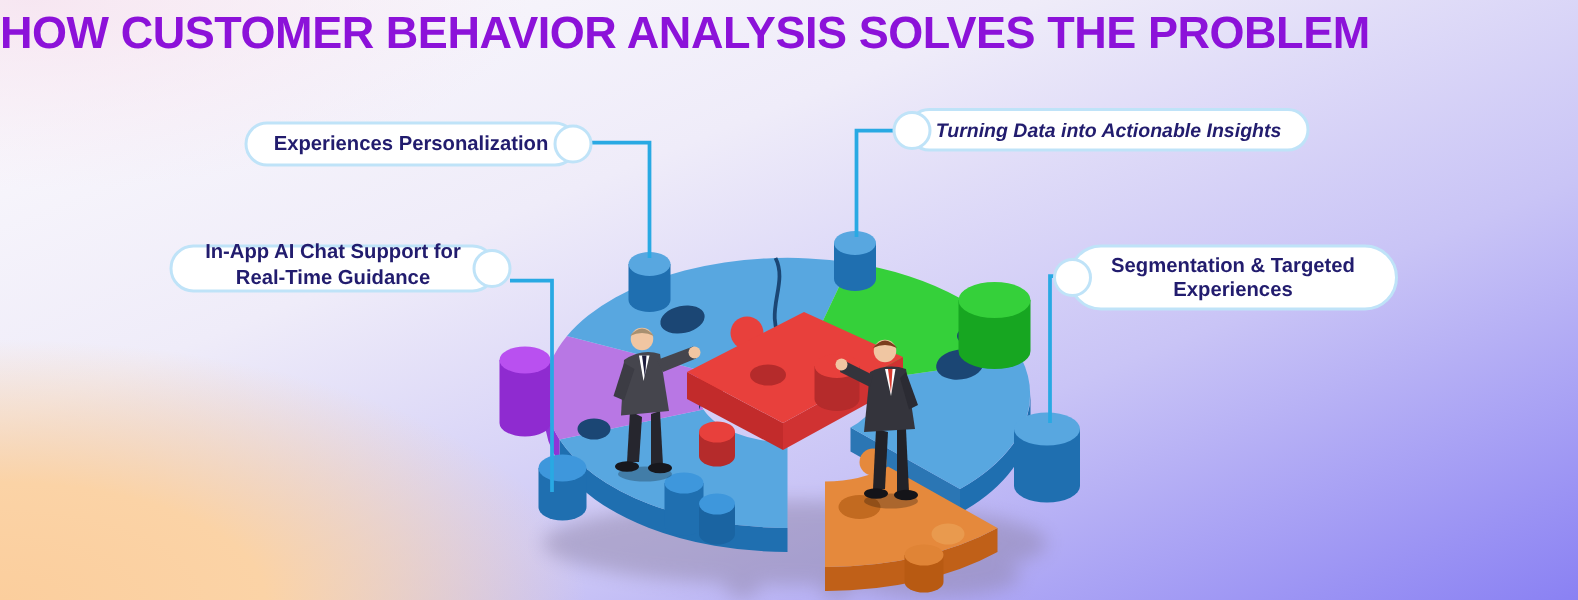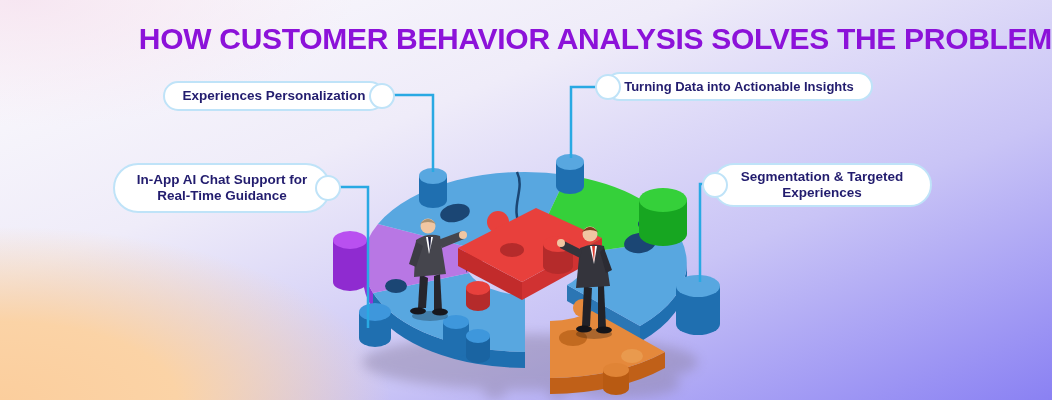--- a/index.html
+++ b/index.html
@@ -7,22 +7,22 @@
     position:relative;
     width:1052px;height:400px;
     overflow:hidden;
     font-family:"Liberation Sans", sans-serif;
     background:
       radial-gradient(60% 70% at 0% 100%, #fbce9d 0%, #fbd3a6 28%, rgba(251,211,166,0) 62%),
       radial-gradient(45% 45% at 2% 0%, rgba(246,228,240,.9) 0%, rgba(246,228,240,0) 70%),
       linear-gradient(158deg, #fcfbfd 0%, #efecf9 34%, #c9c4f6 66%, #8a81f3 100%);
   }
   .title{
-    position:absolute;left:0;top:22px;width:100%;
-    text-align:right;
+    position:absolute;left:0;top:6px;width:100%;
+    text-align:left;
     font-size:30px;font-weight:800;letter-spacing:-.3px;
     color:#8c12d9;
   }
   .pill{
     position:absolute;
     background:#ffffff;
     border:2px solid #bfe3f8;
     border-radius:999px;
     display:flex;align-items:center;justify-content:center;
     text-align:center;
@@ -35,22 +35,22 @@
     content:"";
     position:absolute;top:50%;
     width:22px;height:22px;border-radius:50%;
     background:#fff;border:2px solid #bfe3f8;
     transform:translateY(-50%);
     z-index:-1;
   }
   .pill.bump-right::before{right:-12px;}
   .pill.bump-left::before{left:-12px;}
   .pill-1{left:163px;top:81px;width:222px;height:30px;}
-  .pill-2{left:605px;top:72px;width:268px;height:29px;font-size:13px;}
-  .pill-3{left:113px;top:163px;width:218px;height:50px;padding:0 14px;}
+  .pill-2{left:605px;top:72px;width:268px;height:29px;font-size:13px;font-style:italic;}
+  .pill-3{left:113px;top:163px;width:218px;height:32px;padding:0 14px;align-items:flex-end;}
   .pill-4{left:712px;top:163px;width:220px;height:44px;padding:0 20px;}
   .connectors{position:absolute;left:0;top:0;z-index:3;pointer-events:none;}
   .scene{position:absolute;left:330px;top:140px;z-index:2;}
 </style>
 </head>
 <body>
 
 <div class="page">
 
   <div class="title">HOW CUSTOMER BEHAVIOR ANALYSIS SOLVES THE PROBLEM</div>

